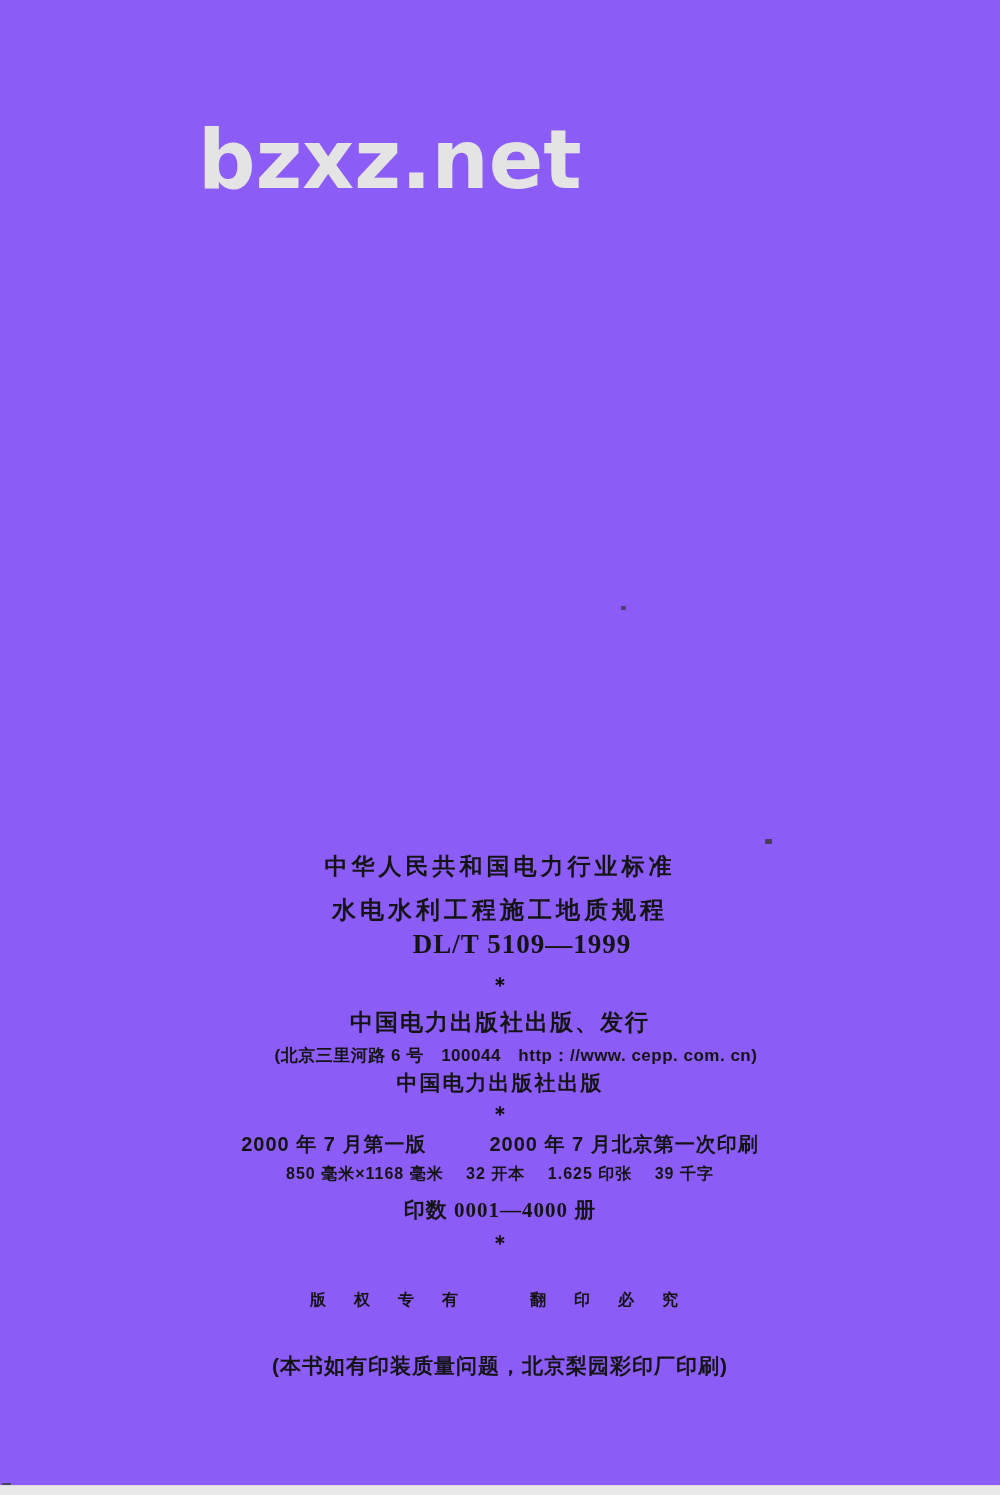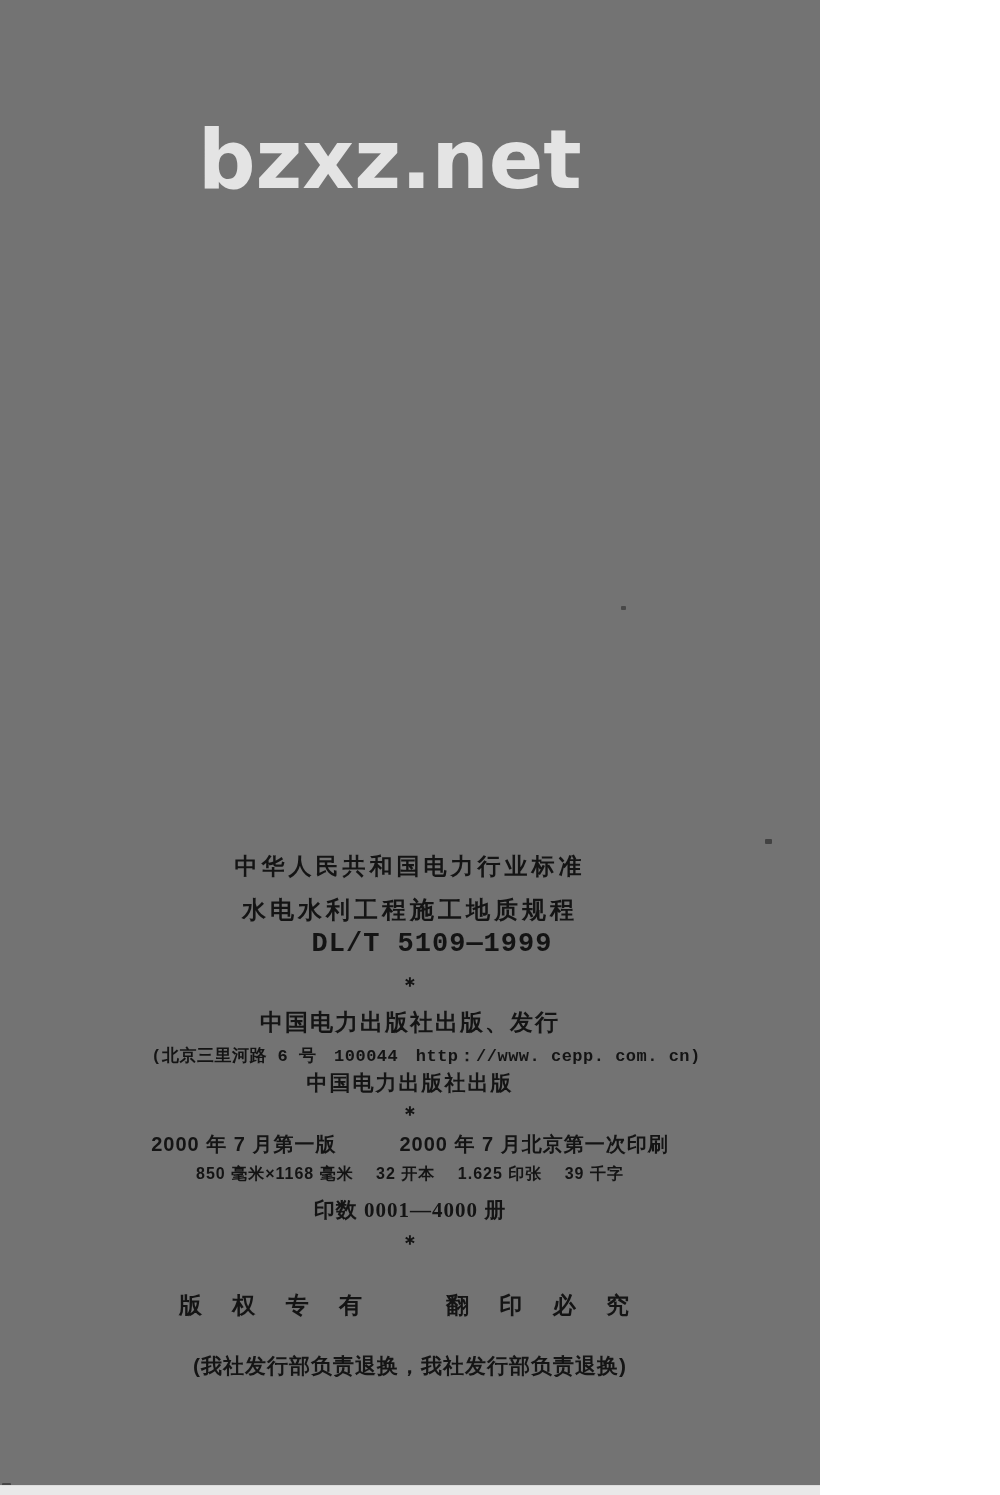--- a/index.html
+++ b/index.html
@@ -2,23 +2,23 @@
 <html><head>
 <meta charset="utf-8">
 <style>
   html, body {
     margin: 0;
     padding: 0;
     background: #ffffff;
   }
   .page {
     position: relative;
-    width: 820px;
+    width: 1000px;
     height: 1495px;
-    background: #737373;
+    background: #8b5cf6;
     overflow: hidden;
     font-family: "Liberation Serif", serif;
     color: #141414;
   }
   .watermark {
     position: absolute;
     top: 112px;
     left: 198px;
     font-family: "DejaVu Sans", sans-serif;
     font-weight: bold;
@@ -47,41 +47,41 @@
   .l-title {
     top: 894px;
     font-size: 24px;
     letter-spacing: 4px;
     font-family: "Liberation Sans", sans-serif;
   }
   .l-std-number {
     top: 929px;
     font-size: 27px;
     letter-spacing: 1px;
-    font-family: Liberation Mono, monospace;
+    font-family: Liberation Serif, serif;
     padding-left: 44px;
   }
   .sep {
     font-size: 21px;
     font-family: "Liberation Serif", serif;
   }
   .sep-1 { top: 971px; }
   .sep-2 { top: 1100px; }
   .sep-3 { top: 1229px; }
   .l-publisher {
     top: 1007px;
     font-size: 23px;
     letter-spacing: 2px;
     font-family: "Liberation Sans", sans-serif;
   }
   .l-address {
     top: 1044px;
     font-size: 17px;
     letter-spacing: 0.5px;
-    font-family: Liberation Mono, monospace;
+    font-family: Liberation Sans, sans-serif;
     margin-left: 32px;
   }
   .l-printer {
     top: 1069px;
     font-size: 21px;
     letter-spacing: 2px;
     font-family: "Liberation Sans", sans-serif;
   }
   .l-edition {
     top: 1131px;
@@ -96,23 +96,23 @@
     font-family: "Liberation Sans", sans-serif;
   }
   .l-print-run {
     top: 1196px;
     font-size: 21px;
     letter-spacing: 1px;
     font-family: Liberation Serif, serif;
   }
   .l-copyright {
     top: 1290px;
-    font-size: 23px;
+    font-size: 16px;
     letter-spacing: 12px;
-    font-family: Liberation Sans, sans-serif;
+    font-family: Liberation Serif, serif;
   }
   .l-notice {
     top: 1352px;
     font-size: 21px;
     letter-spacing: 1px;
     font-family: "Liberation Sans", sans-serif;
   }
   .speck {
     position: absolute;
     background: #3a3a3a;
@@ -157,20 +157,20 @@
   <div class="line l-edition">2000 年 7 月第一版　　　2000 年 7 月北京第一次印刷</div>
 
   <div class="line l-format">850 毫米×1168 毫米　 32 开本 　1.625 印张　 39 千字</div>
 
   <div class="line l-print-run">印数 0001—4000 册</div>
 
   <div class="line sep sep-3">＊</div>
 
   <div class="line l-copyright">版 权 专 有 　 翻 印 必 究</div>
 
-  <div class="line l-notice">(我社发行部负责退换，我社发行部负责退换)</div>
+  <div class="line l-notice">(本书如有印装质量问题，北京梨园彩印厂印刷)</div>
 
   <div class="speck speck-a"></div>
   <div class="speck speck-b"></div>
   <div class="speck speck-c"></div>
   <div class="scan-edge"></div>
 
 </div>
 
 </body></html>

